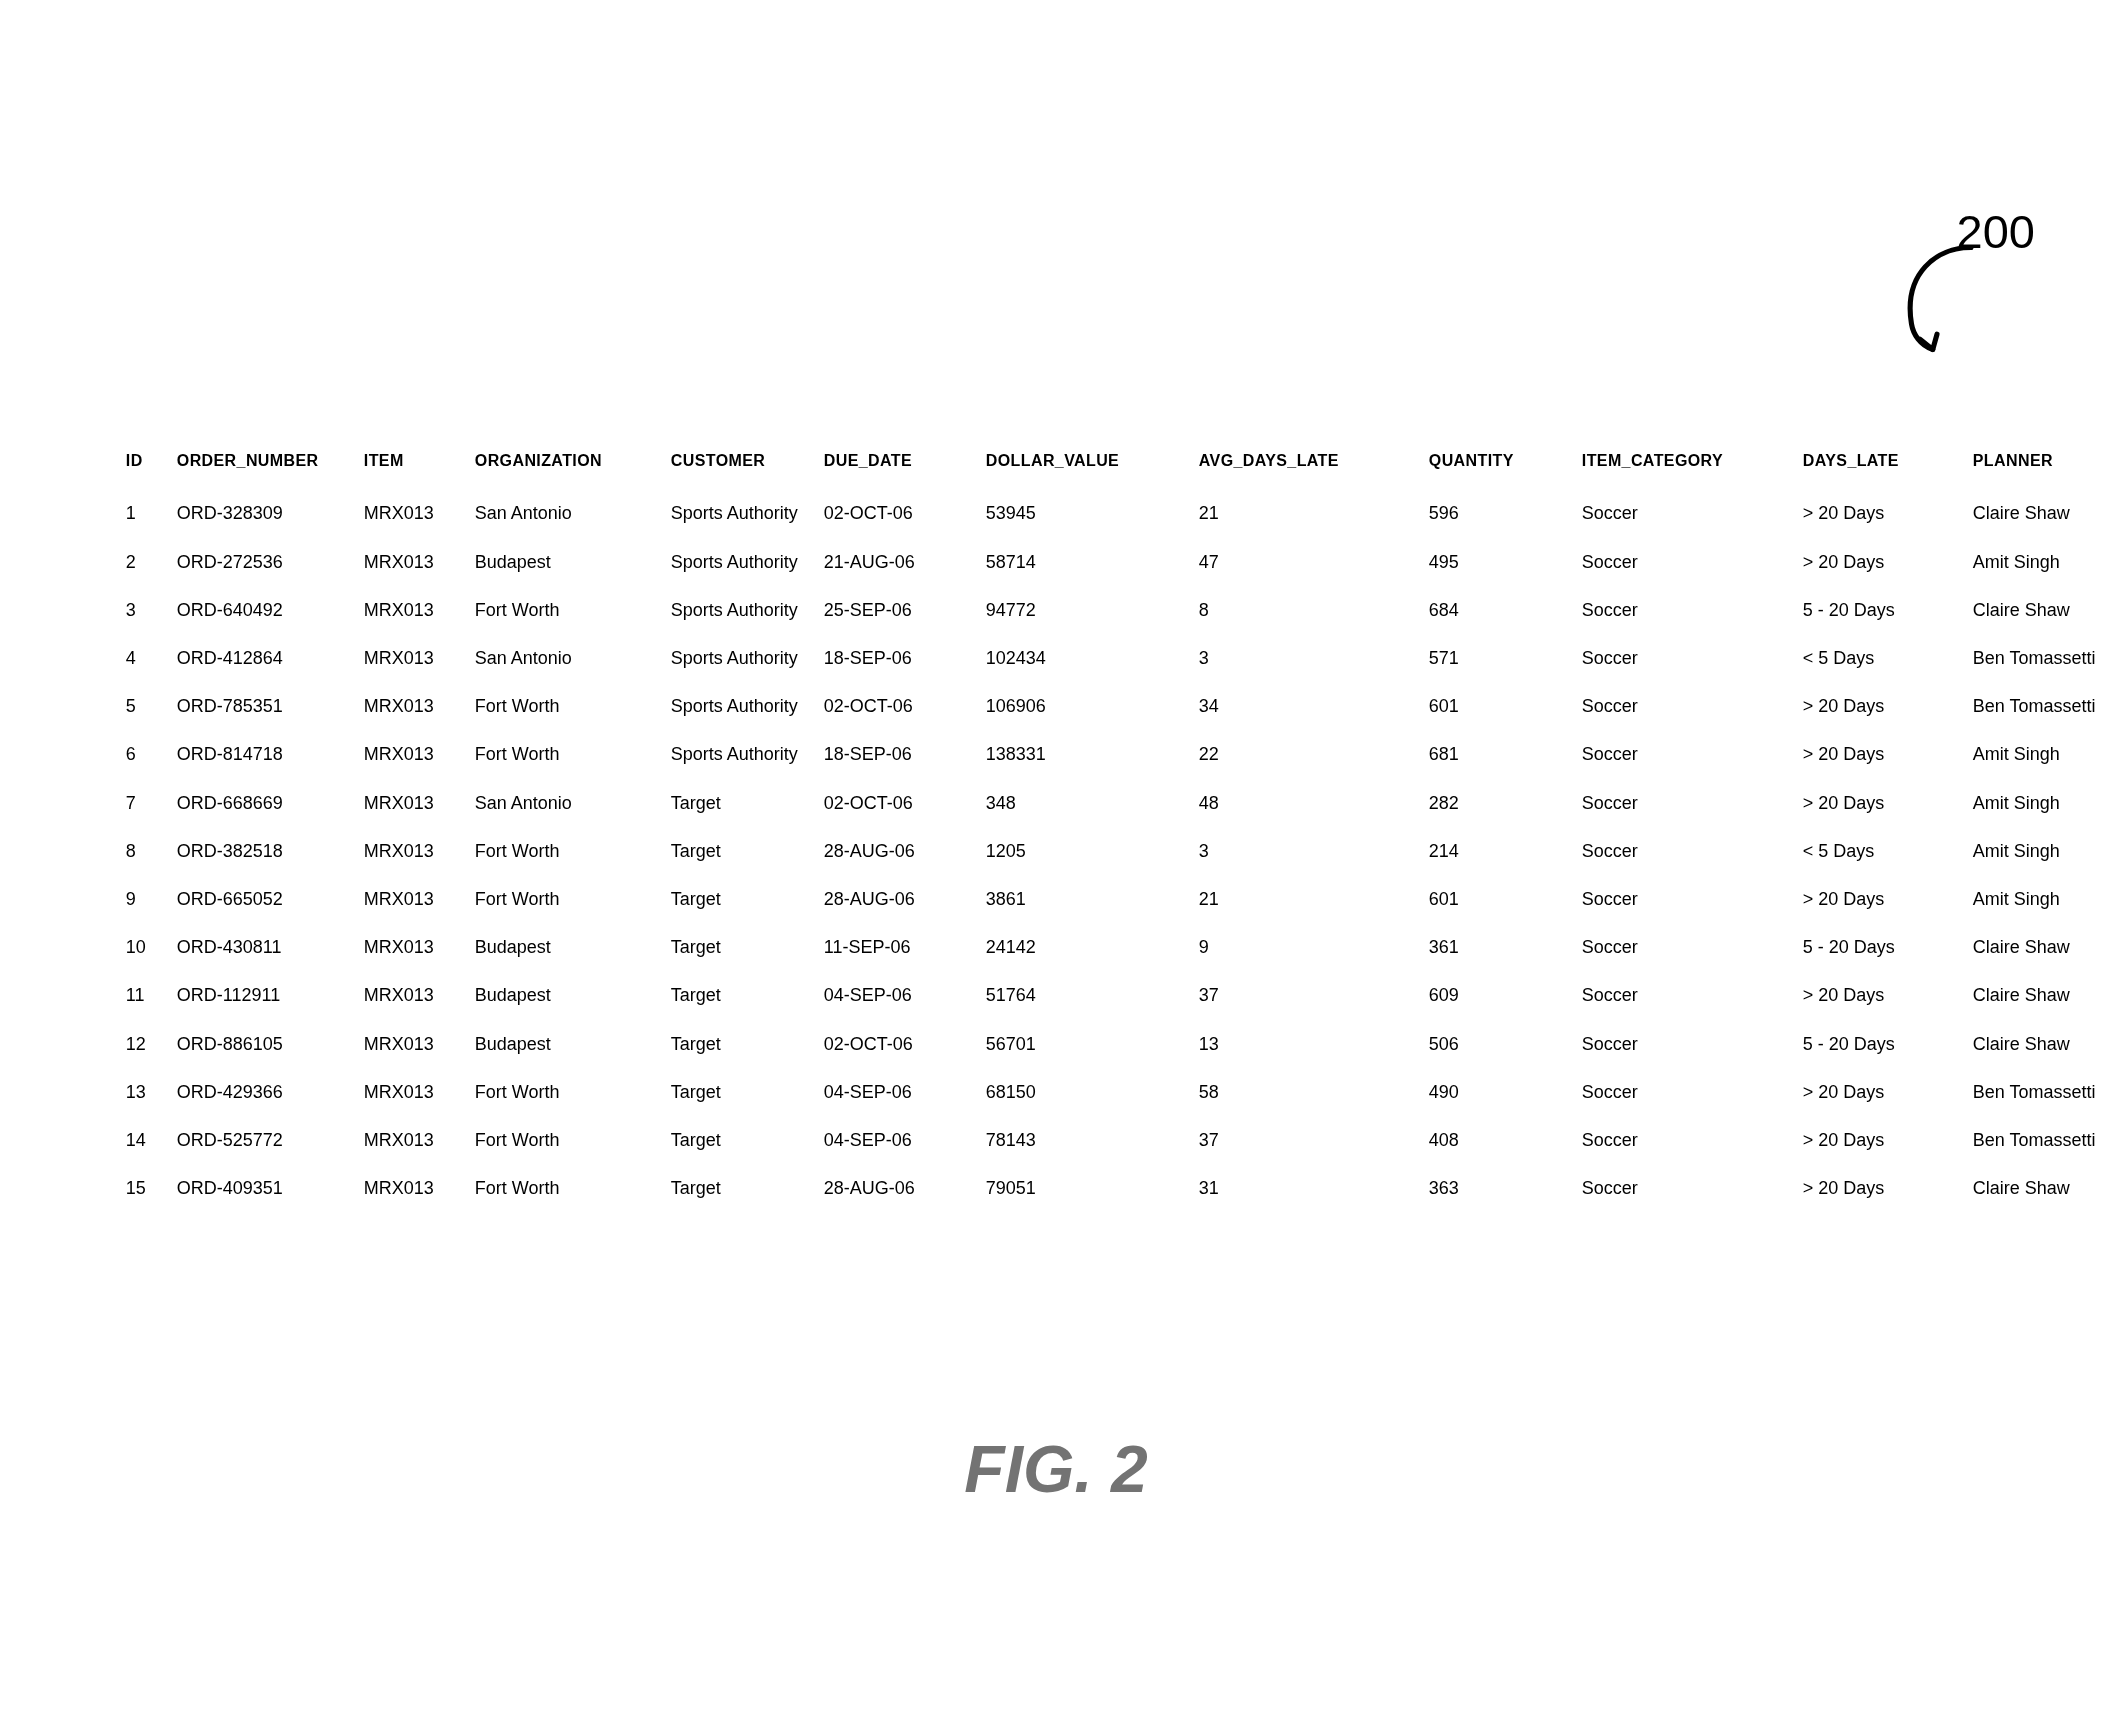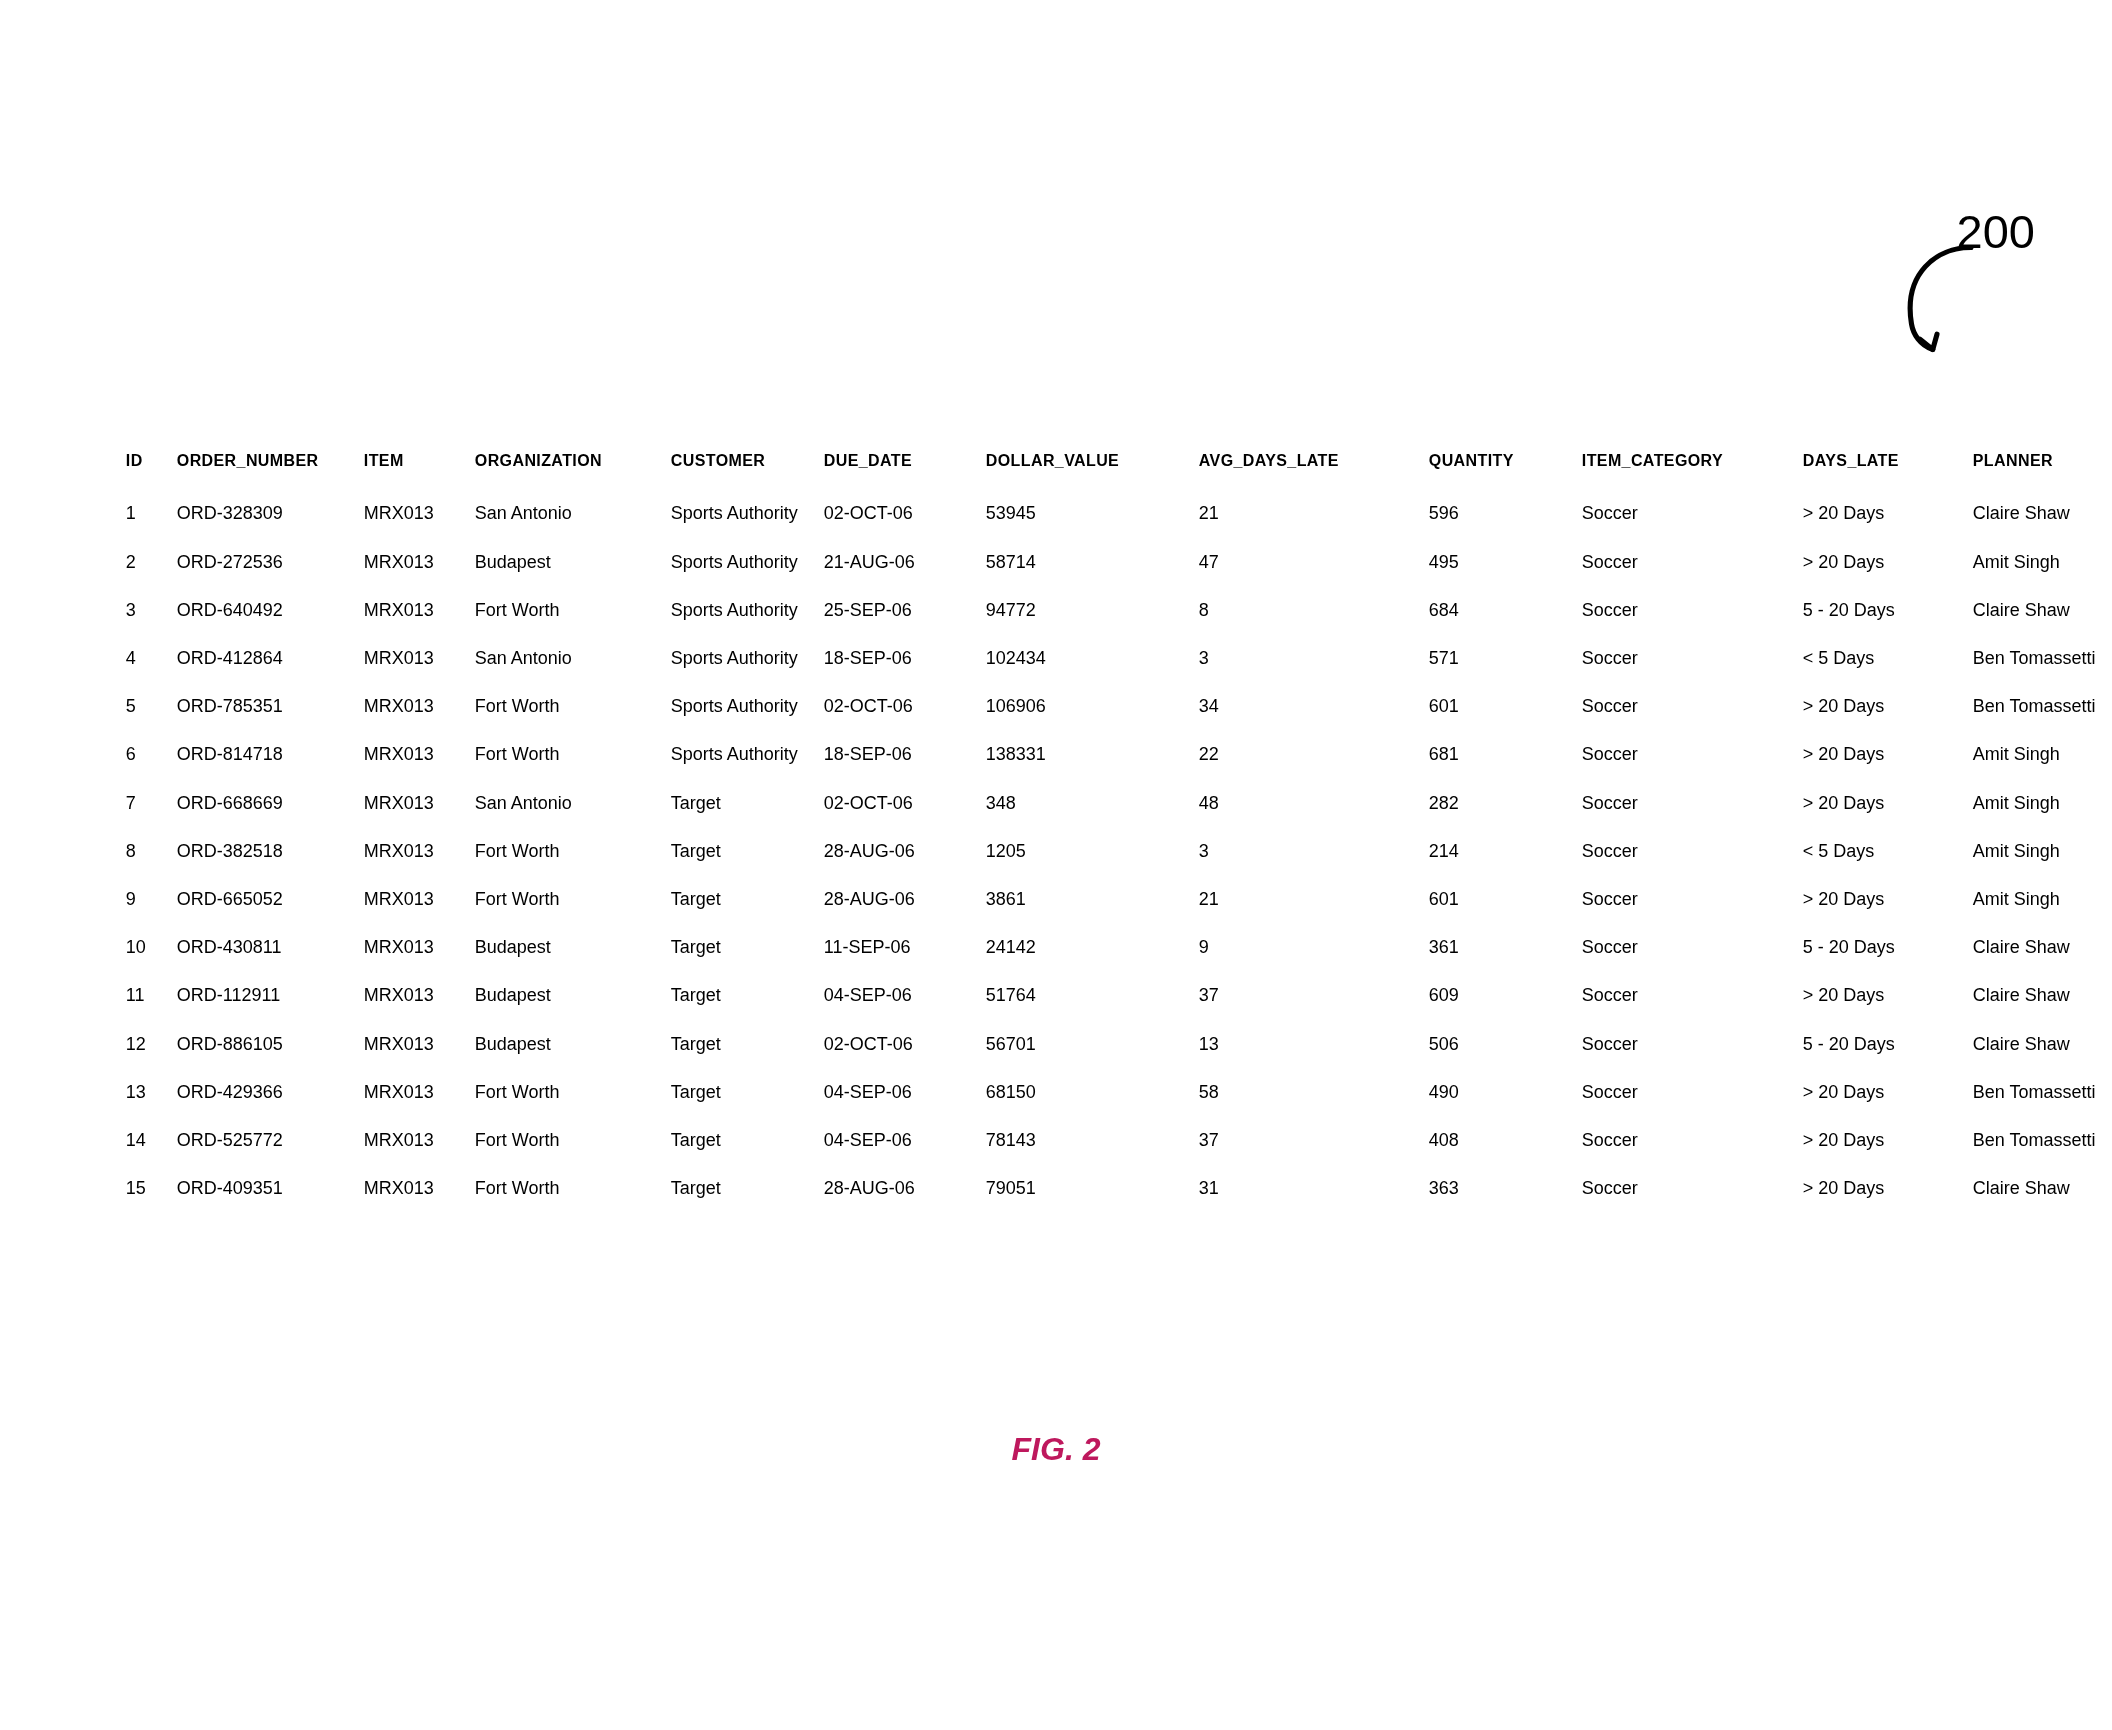--- a/index.html
+++ b/index.html
@@ -70,22 +70,22 @@
       height: 119px;
     }
     .fig-caption {
       position: absolute;
       left: 50%;
       transform: translateX(-50%);
       top: 1431px;
       font-family: Arial, Helvetica, sans-serif;
       font-weight: 900;
       font-style: italic;
-      font-size: 32px;
-      color: #be185d;
+      font-size: 66px;
+      color: #737373;
     }
   </style>
 </head>
 <body>
 
 <div class="callout-num">200</div>
 <svg class="callout-arrow" viewBox="0 0 120 140">
   <path d="M 100 10 C 60 10, 20 40, 30 100 C 32 112, 40 125, 55 130" stroke="#000" stroke-width="6" fill="none" stroke-linecap="round"></path>
   <path d="M 55 130 L 40 118 M 55 130 L 60 112" stroke="#000" stroke-width="6" fill="none" stroke-linecap="round"></path>
 </svg>

